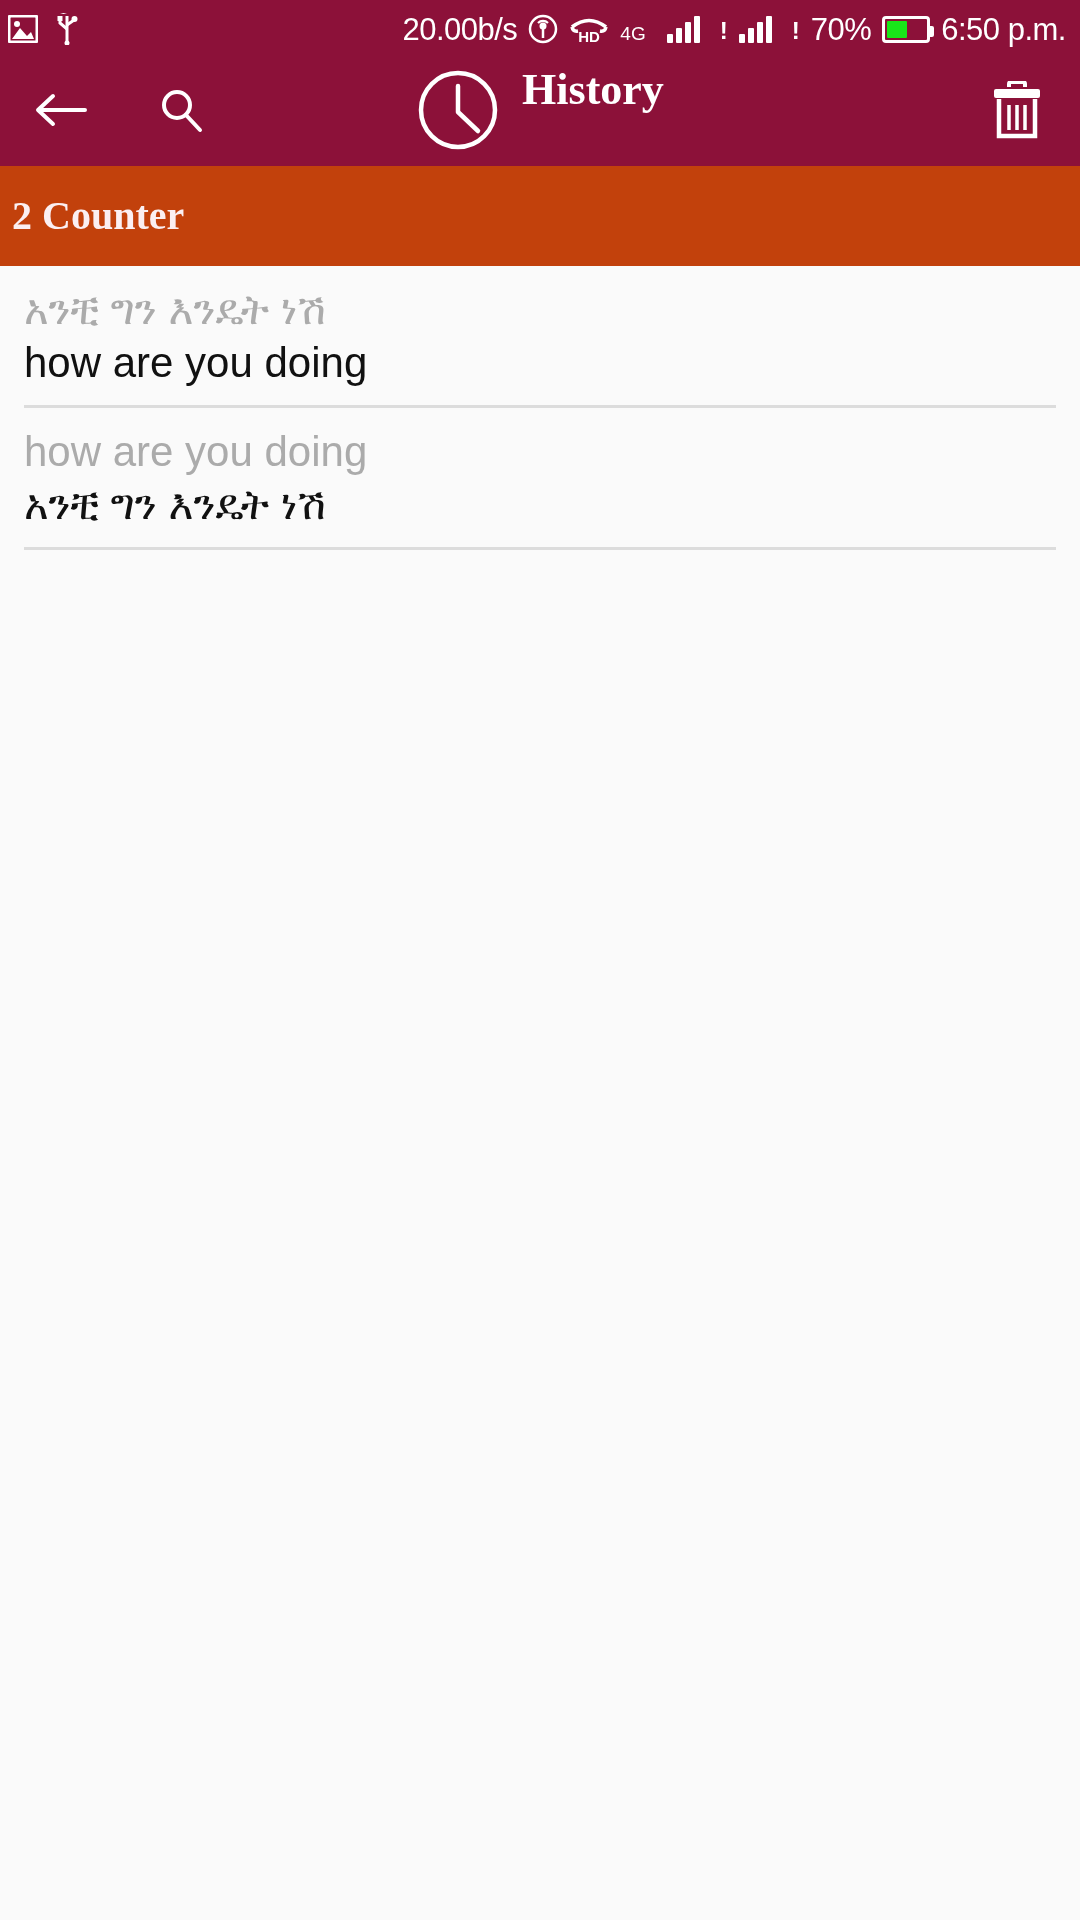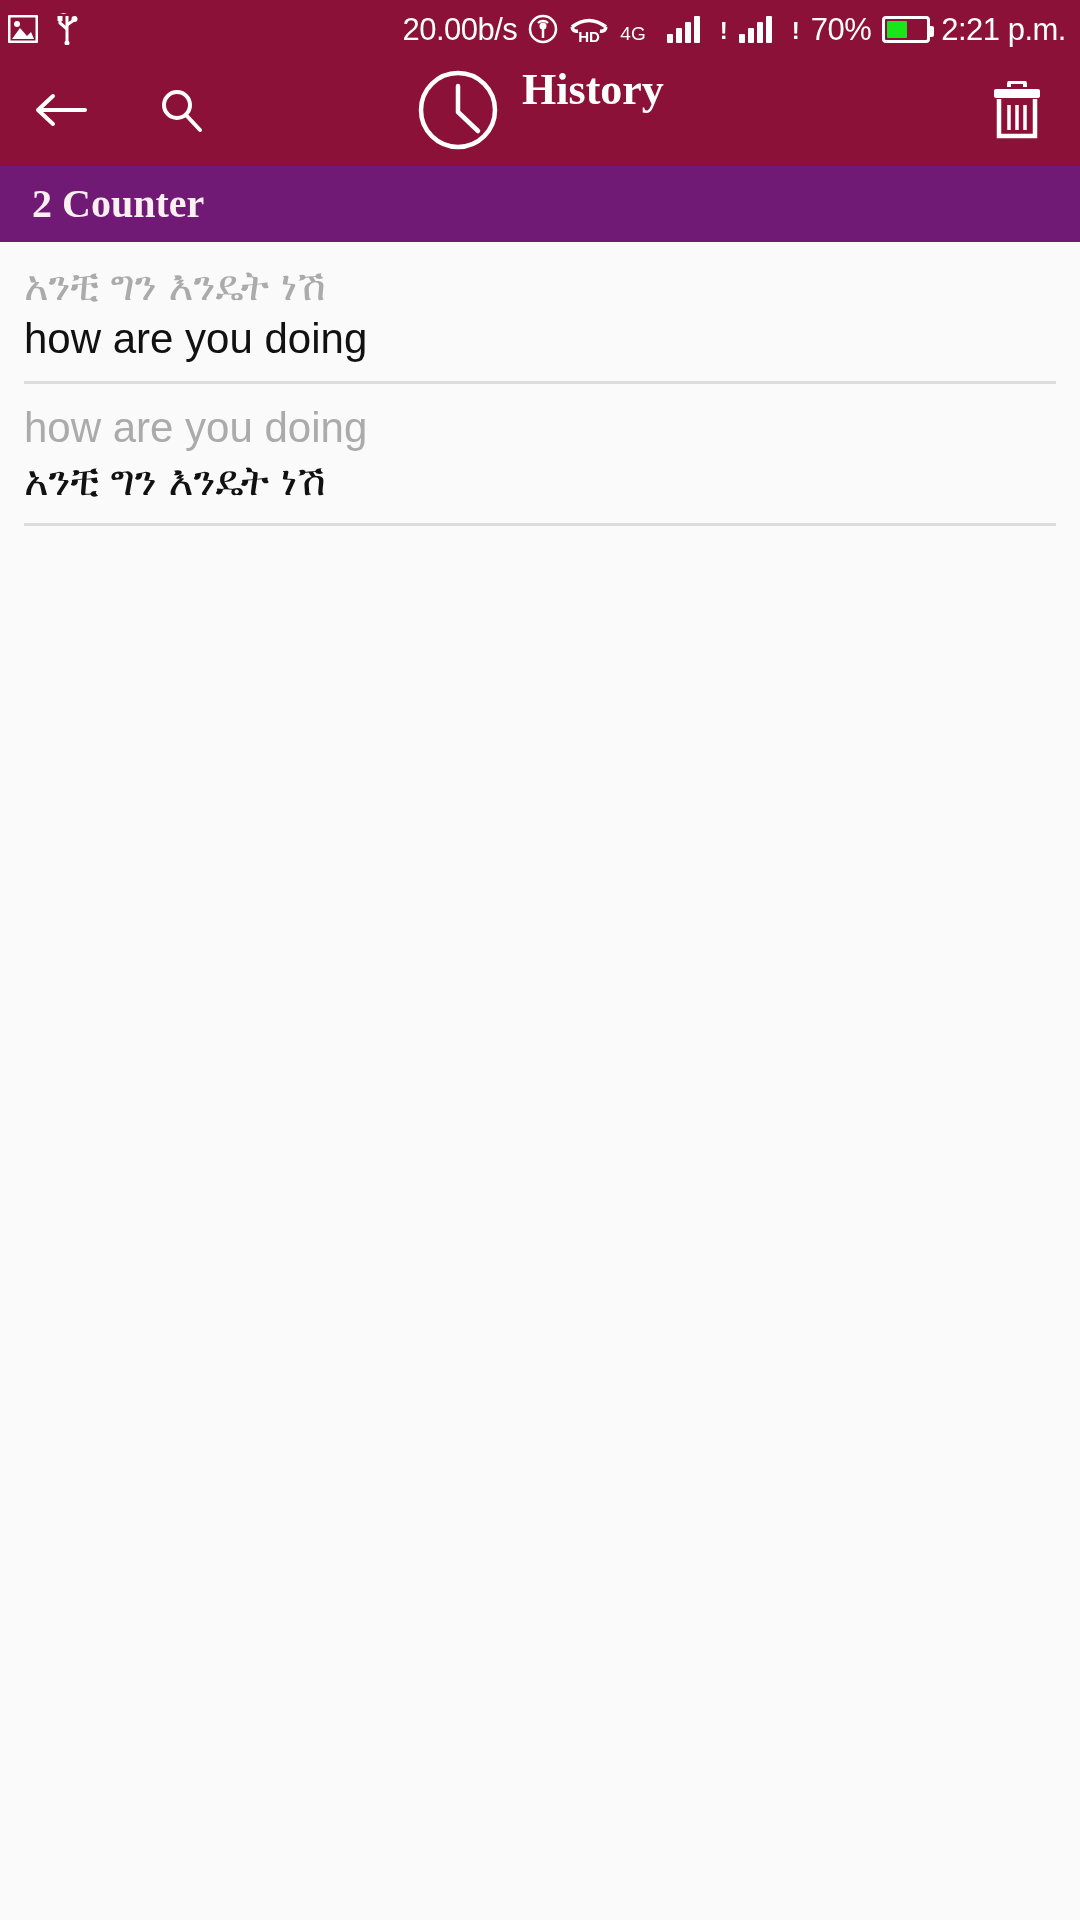--- a/index.html
+++ b/index.html
@@ -75,24 +75,24 @@
   .ab-title{
     color:#fff;
     font-family:"Liberation Serif", serif;
     font-weight:bold; font-size:44px;
     line-height:1;
   }
   .ab-spacer{ flex:1; }
 
   
   .sortbar{
-    height:76px; width:100%;
-    background:#701a75;
+    height:100px; width:100%;
+    background:#c2410c;
     display:flex; align-items:center;
-    padding:0 30px 0 32px;
+    padding:0 30px 0 12px;
     color:#fff;
   }
   .counter{
     font-family:"Liberation Serif", serif;
     font-weight:bold; font-size:40px; line-height:1;
     color:#FBEFF2;
   }
   .sort-right{
     margin-left:auto; display:flex; align-items:center;
   }
@@ -200,21 +200,21 @@
         </span>
       <span class="excl">!</span>
     </span>
 
     <span class="sb-text">70%</span>
 
     <span class="battery">
       <span class="lvl" id="battery-level" style="width: 51%;"></span>
     </span>
 
-    <span class="sb-text">2:21 p.m.</span>
+    <span class="sb-text">6:50 p.m.</span>
   </div>
 </div>
 
 <div class="appbar">
   <div class="ab-btn">
     <span>
       <svg width="52" height="40" viewBox="0 0 52 40">
         <path d="M50 20 L4 20 M18 6 L3 20 L18 34" fill="none" stroke="#fff" stroke-width="4" stroke-linecap="round" stroke-linejoin="round"></path>
       </svg>
     </span>

